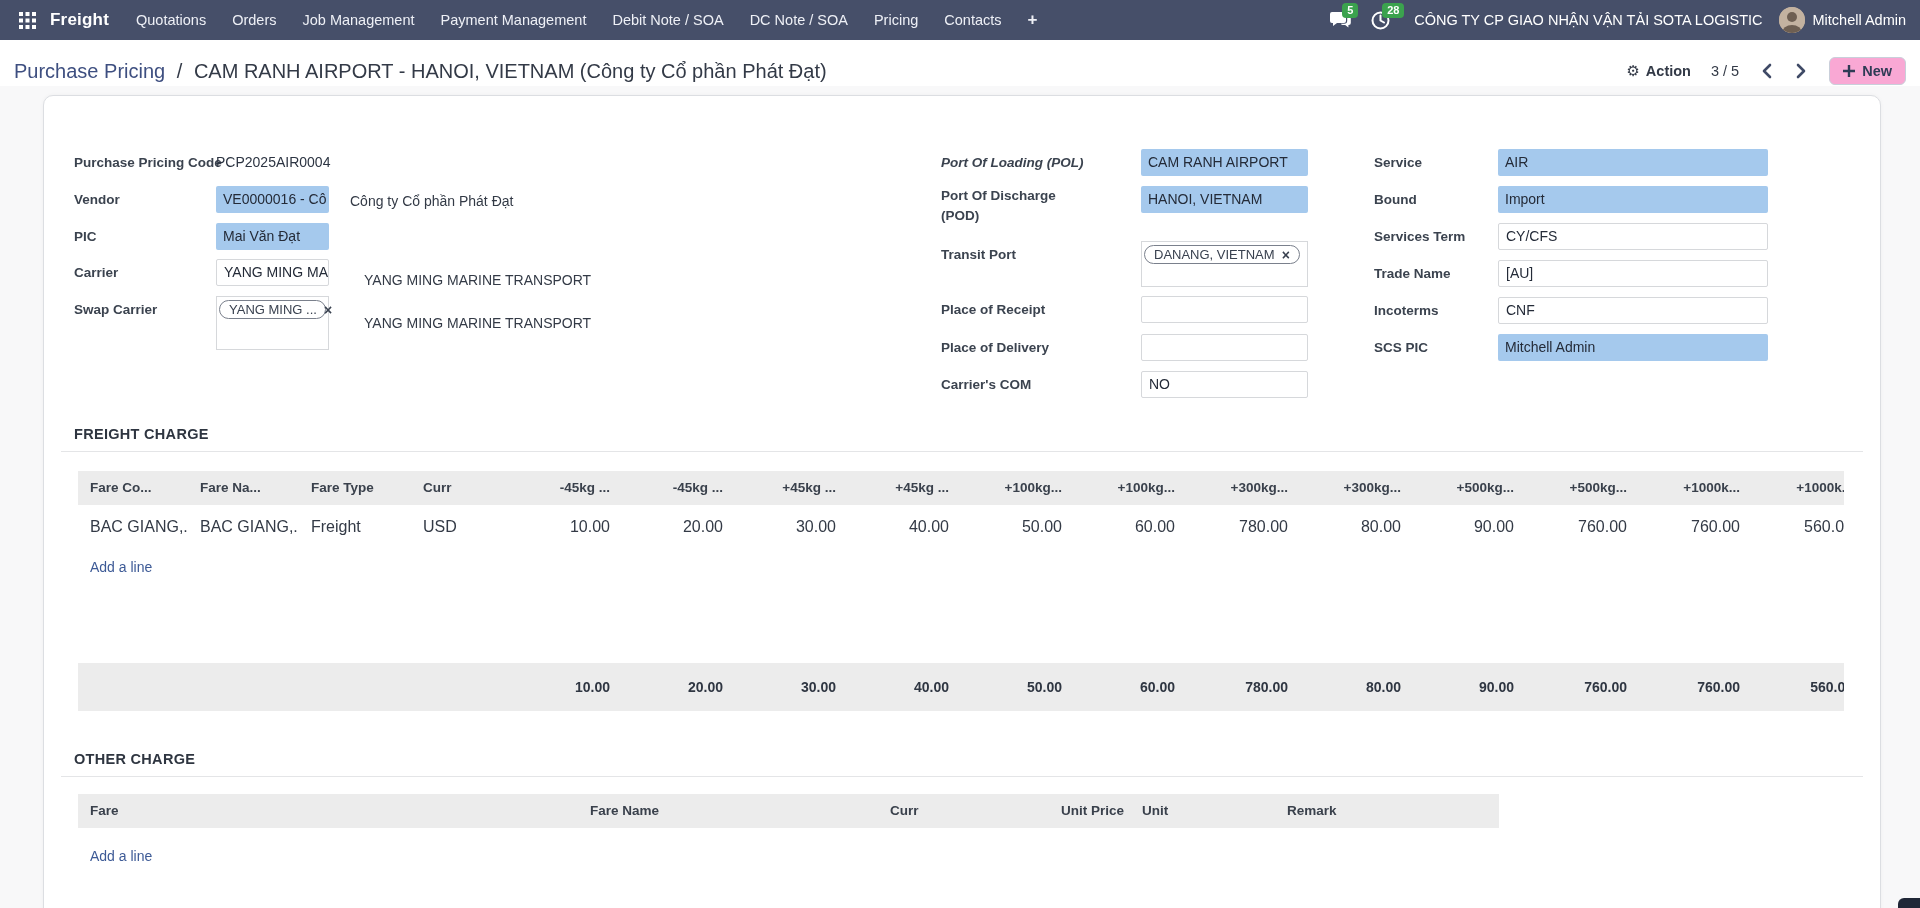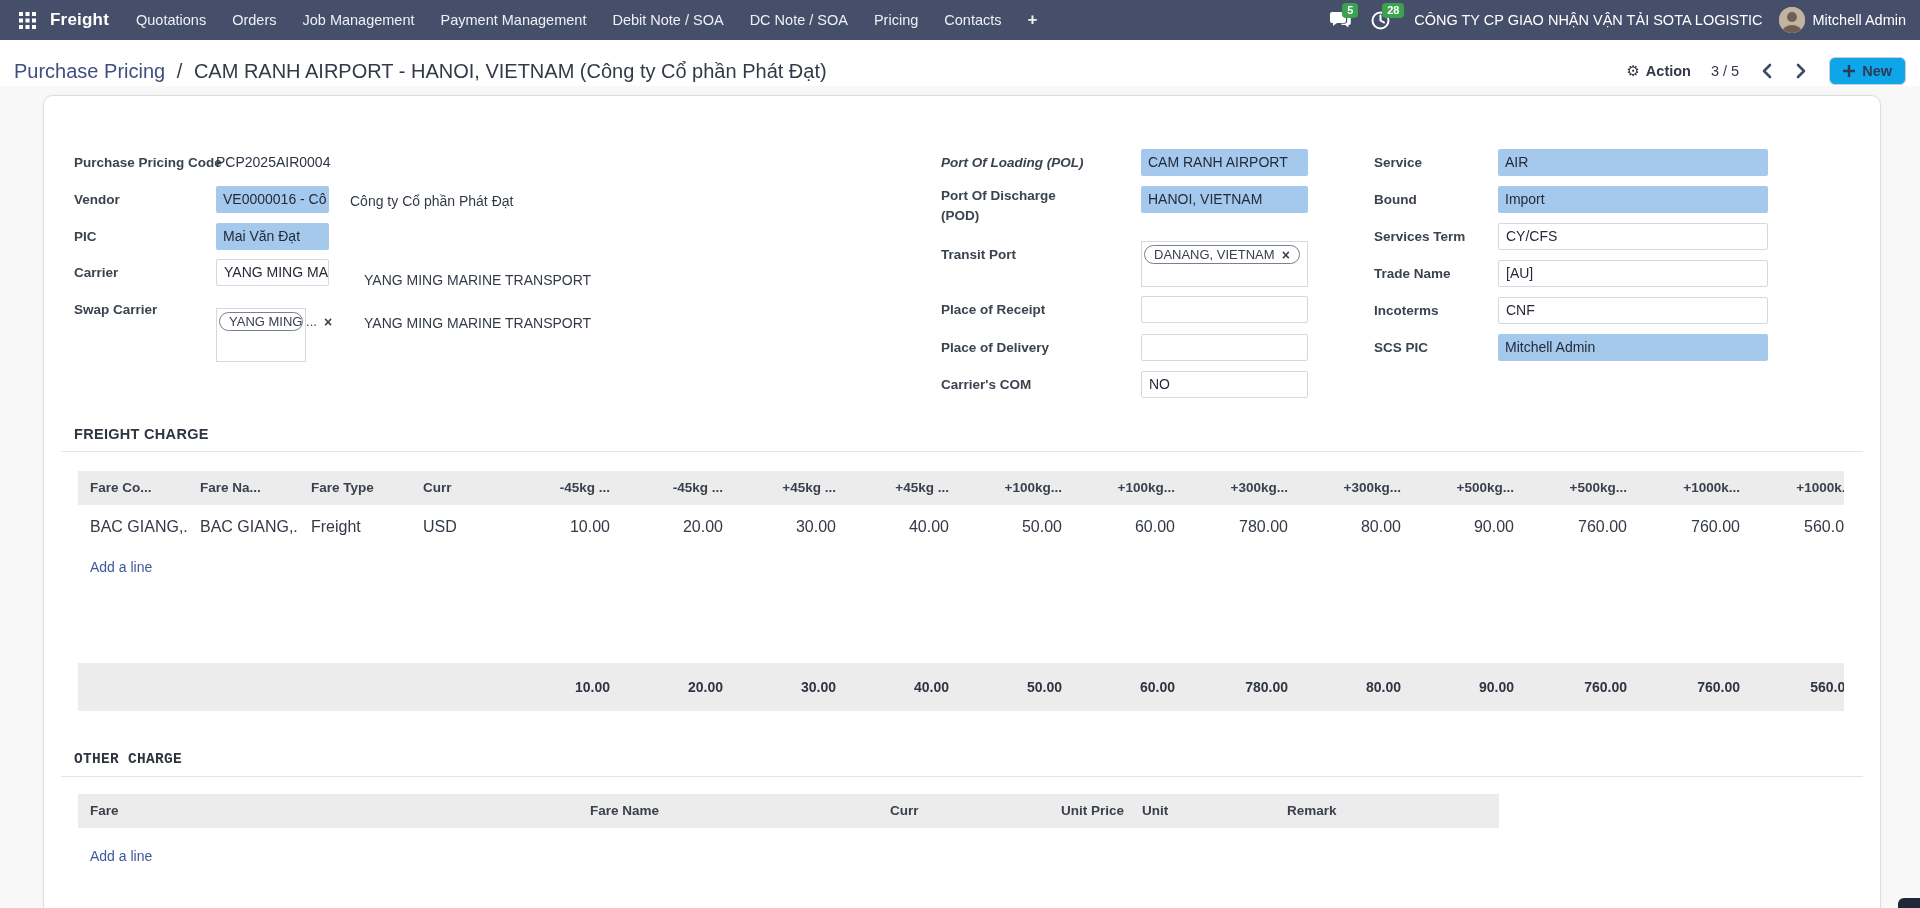--- a/index.html
+++ b/index.html
@@ -39,21 +39,21 @@
   .bc-parent { color:#3e4f80; cursor:pointer; }
   .bc-sep { color:#333a47; padding:0 6px; }
   .bc-current { color:#333a47; }
   .cp-right { margin-left:auto; display:flex; align-items:center; gap:20px; }
   .action-btn { display:flex; align-items:center; gap:6px; font-size:14.5px; font-weight:600; color:#333a47; cursor:pointer; }
   .gear { font-size:15px; color:#333a47; }
   .pager-text { font-size:14.5px; color:#333a47; cursor:pointer; }
   .chev { display:flex; align-items:center; cursor:pointer; padding:0 2px; }
   .new-btn {
     display:flex; align-items:center; gap:7px; border:1px solid #c9cfda; border-radius:6px;
-    background:#0ea5e9; padding:5px 13px; font-size:14.5px; font-weight:700; color:#2f3b55;
+    background:#f9a8d4; padding:5px 13px; font-size:14.5px; font-weight:700; color:#2f3b55;
     cursor:pointer; font-family:inherit;
   }
 
   
   .content { position:absolute; top:86px; left:0; right:0; bottom:0; background:#f8f8f9; }
   .sheet {
     position:absolute; left:43px; top:9px; width:1838px; height:900px;
     background:#fff; border:1px solid #dcdee2; border-radius:10px 10px 0 0;
     box-shadow:0 0 4px rgba(0,0,0,.04);
   }
@@ -198,21 +198,21 @@
     <span class="abs companion" style="left:306px; top:97px;">Công ty Cổ phần Phát Đạt</span>
 
     <span class="abs flabel" style="left:30px; top:131px;">PIC</span>
     <div class="abs ctrl hl" style="left:172px; top:127px; width:113px;">Mai Văn Đạt</div>
 
     <span class="abs flabel" style="left:30px; top:167px;">Carrier</span>
     <div class="abs ctrl bd" style="left:172px; top:163px; width:113px;">YANG MING MAR</div>
     <span class="abs companion" style="left:320px; top:176px;">YANG MING MARINE TRANSPORT</span>
 
     <span class="abs flabel" style="left:30px; top:204px;">Swap Carrier</span>
-    <div class="abs tag-box" style="left:172px; top:212px; width:90px; height:54px;">
+    <div class="abs tag-box" style="left:172px; top:200px; width:113px; height:54px;">
       <span class="tag-pill">
         <span>YANG MING ...</span>
         <span class="tag-x">×</span>
       </span>
     </div>
     <span class="abs companion" style="left:320px; top:219px;">YANG MING MARINE TRANSPORT</span>
 
     <span class="abs flabel" style="left:897px; top:57px;font-style:italic;">Port Of Loading (POL)</span>
     <div class="abs ctrl hl" style="left:1097px; top:53px; width:167px;">CAM RANH AIRPORT</div>
 
@@ -308,21 +308,21 @@
         <div class="c-n">60.00</div>
         <div class="c-n">780.00</div>
         <div class="c-n">80.00</div>
         <div class="c-n">90.00</div>
         <div class="c-n">760.00</div>
         <div class="c-n">760.00</div>
         <div class="c-n">560.00</div>
       </div>
     </div>
 
-    <span class="abs section-title" style="left:30px; top:655px;font-family:Liberation Mono, monospace;">OTHER CHARGE</span>
+    <span class="abs section-title" style="left:30px; top:655px;">OTHER CHARGE</span>
     <div class="abs rule" style="left:17px; top:680px; width:1802px;"></div>
 
     <div class="abs oc-wrap">
       <div class="oc-grid">
         <div class="c-t">Fare</div>
         <div class="c-t">Fare Name</div>
         <div class="c-t">Curr</div>
         <div class="c-n">Unit Price</div>
         <div class="c-t" style="padding-left:4px;">Unit</div>
         <div class="c-t oc-remark">Remark</div>

